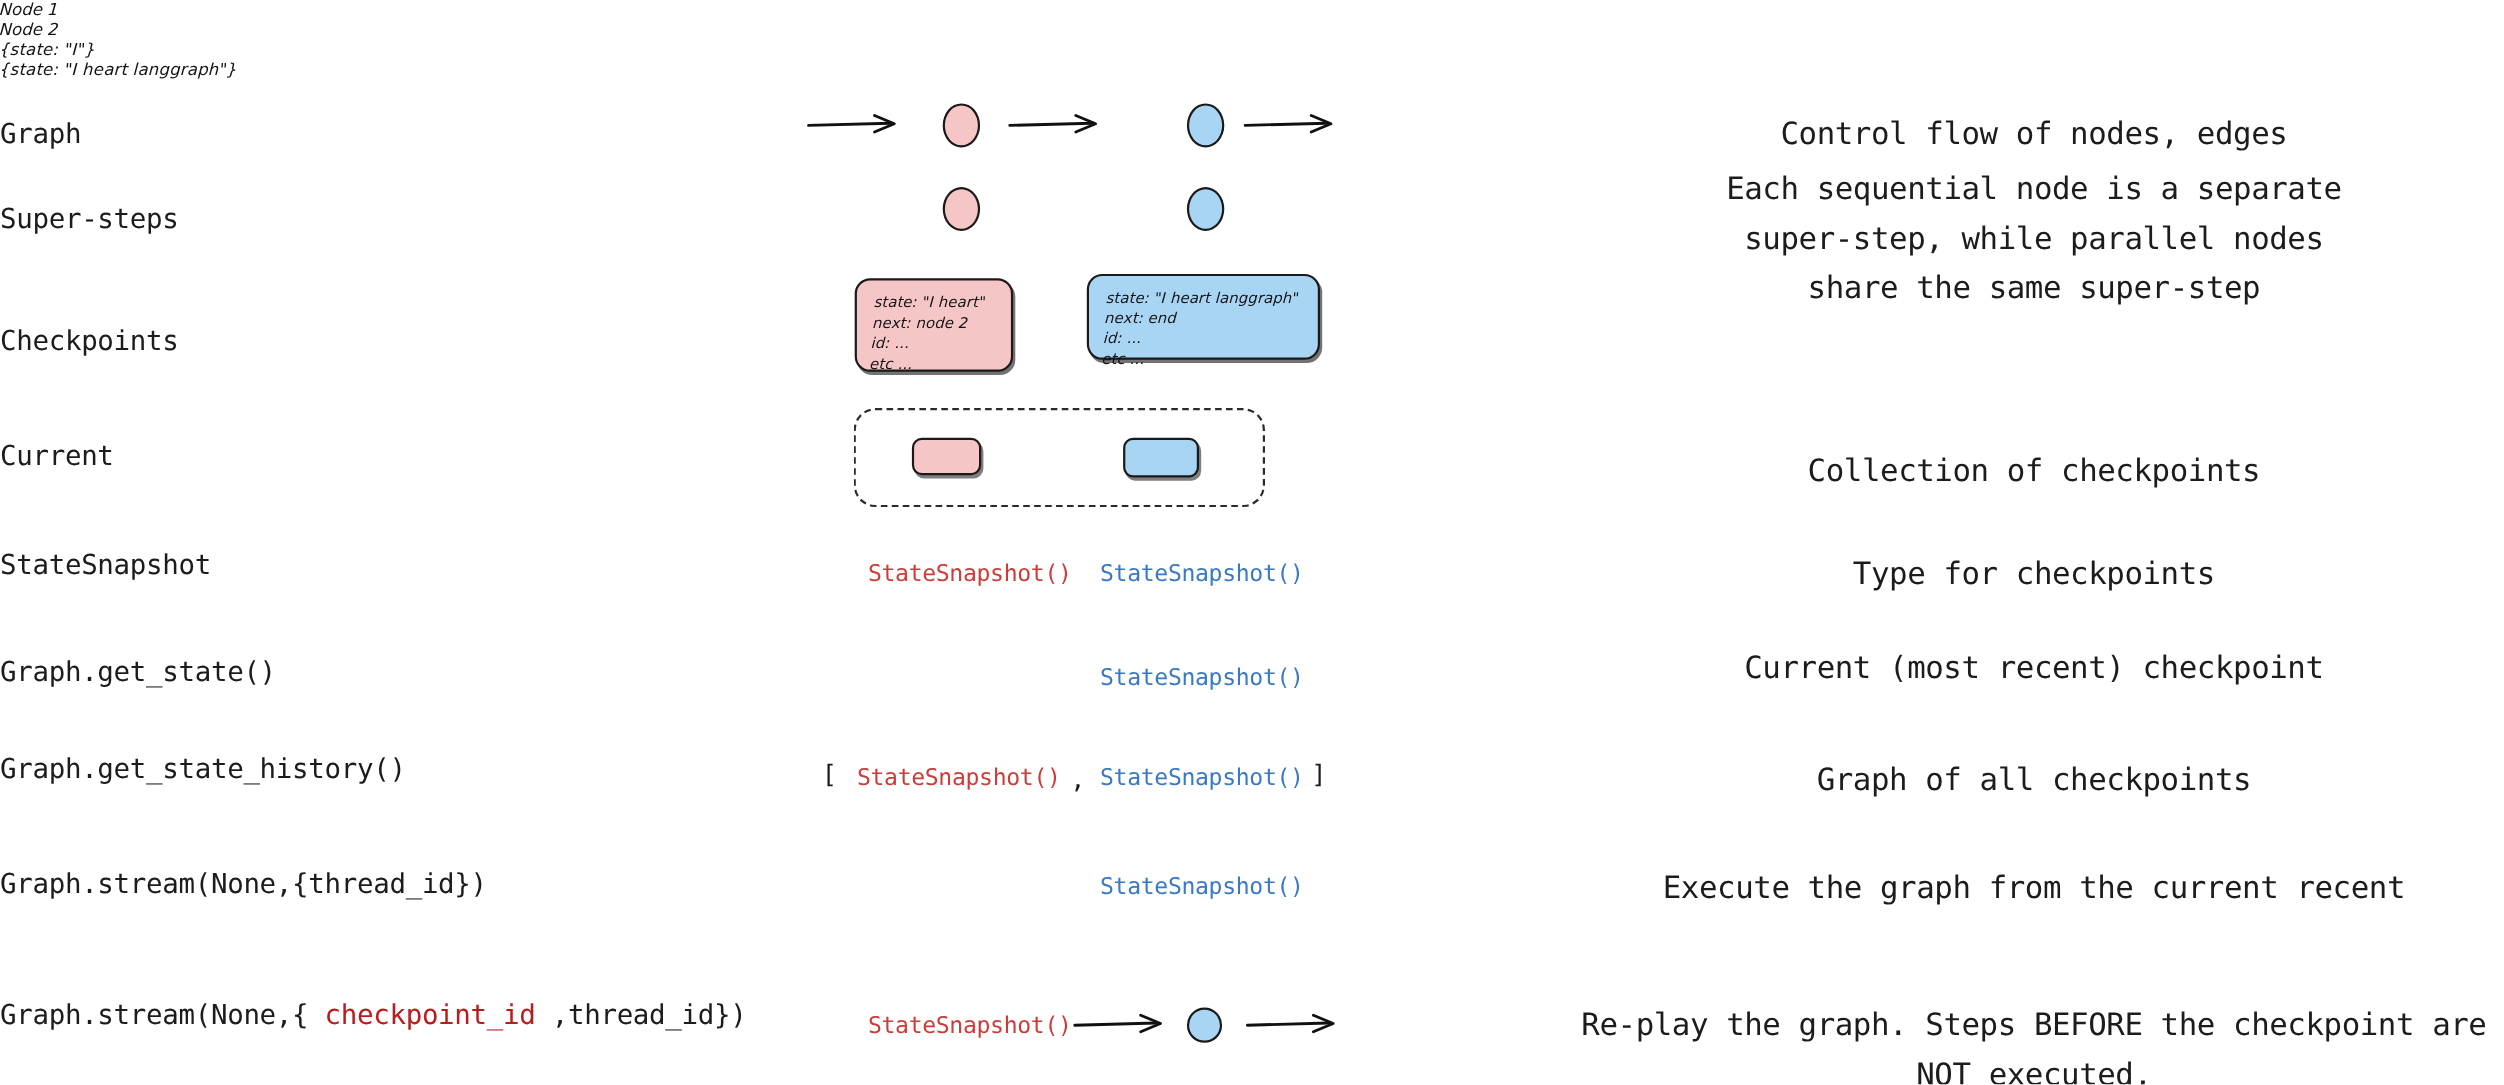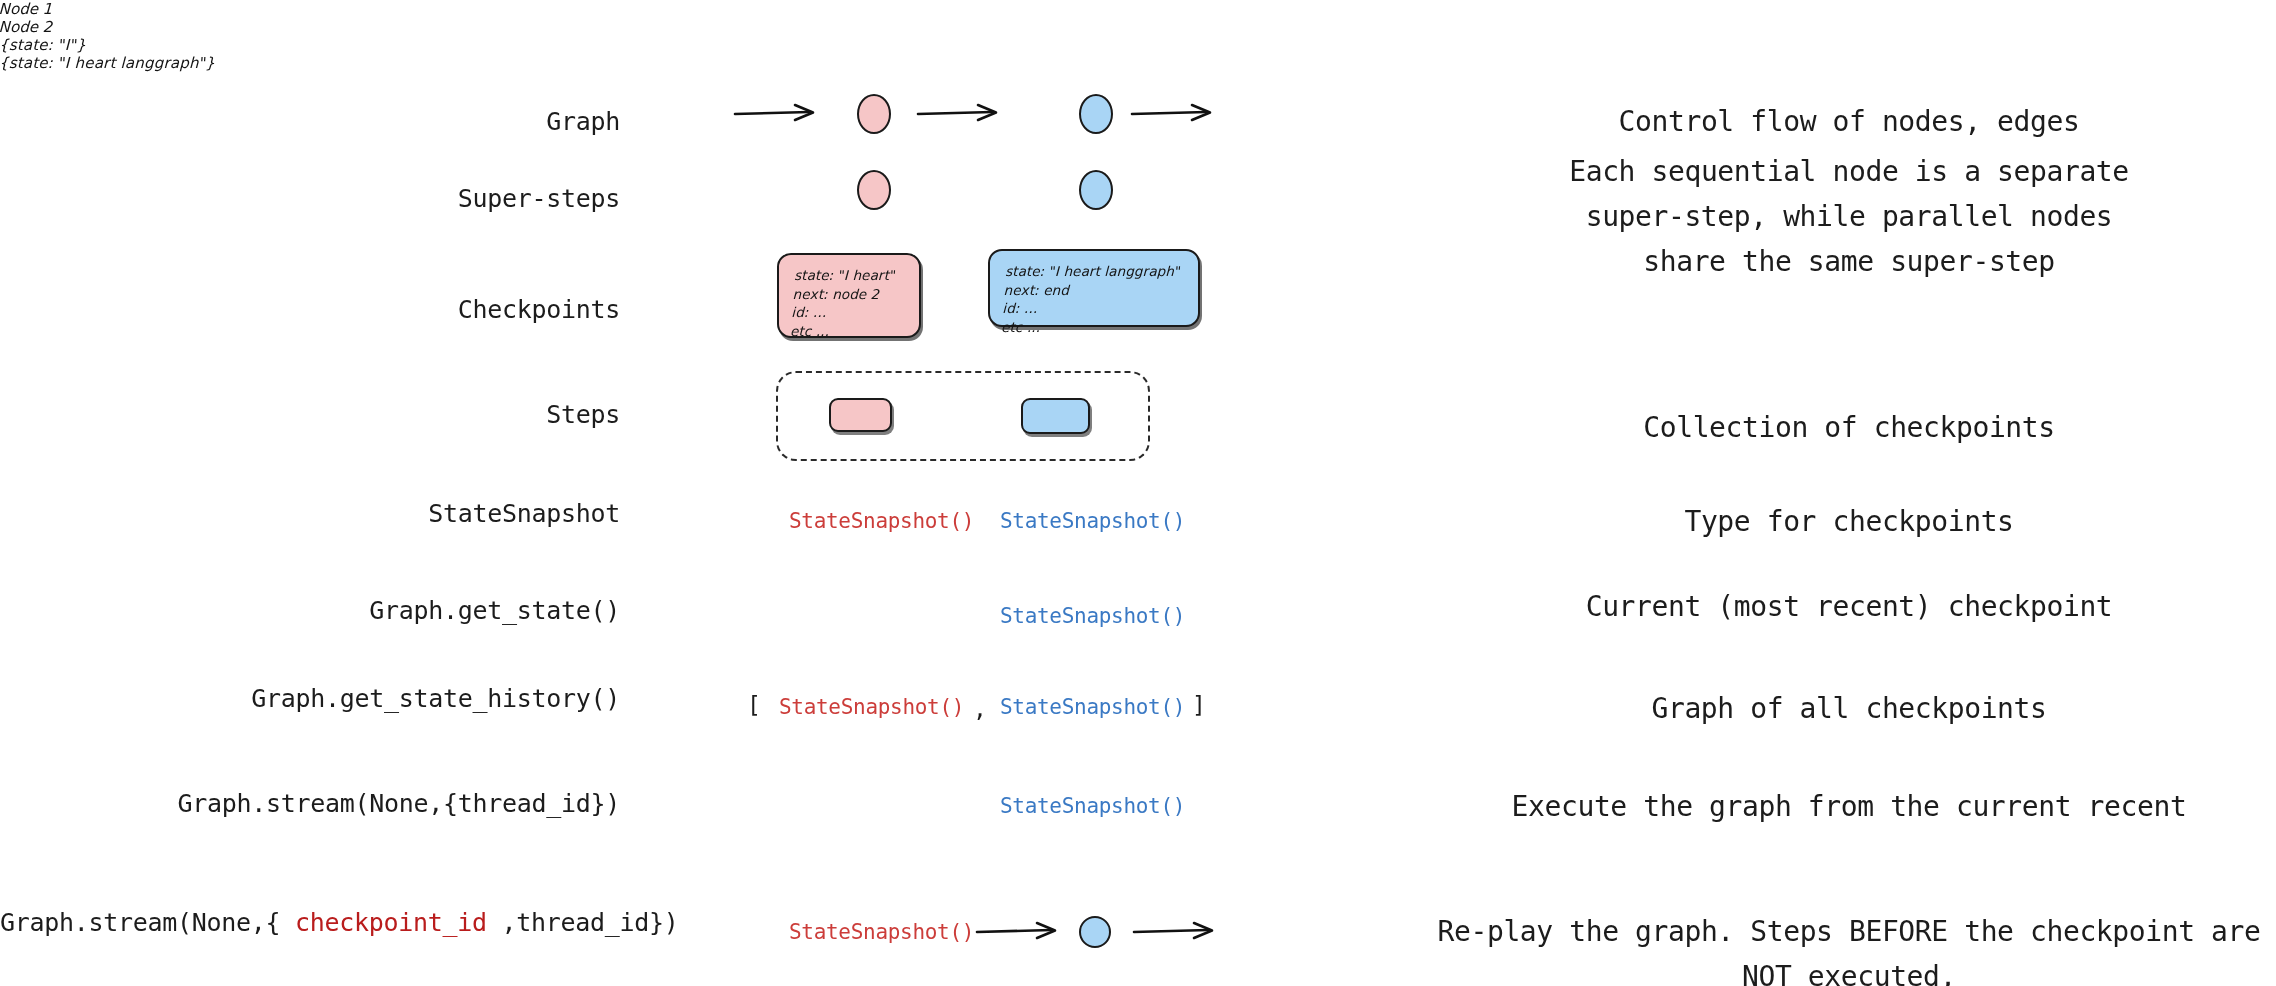--- a/index.html
+++ b/index.html
@@ -16,21 +16,21 @@
     position: relative;
     width: 2276px;
     height: 986px;
     background: #ffffff;
     overflow: hidden;
   }
   .label-col {
     position: absolute;
     left: 0;
     width: 620px;
-    text-align: right;
+    text-align: left;
     font-family: "DejaVu Sans Mono", monospace;
     font-size: 25px;
     color: #1c1c1c;
     white-space: pre;
     letter-spacing: -0.3px;
   }
 
   
   .desc-col {
     position: absolute;
@@ -140,21 +140,21 @@
   .arrow-svg { position: absolute; overflow: visible; }
 </style>
 </head>
 <body>
 
 <div id="canvas">
 
   <div class="label-col" style="top:107px;">Graph</div>
   <div class="label-col" style="top:184px;">Super-steps</div>
   <div class="label-col" style="top:295px;">Checkpoints</div>
-  <div class="label-col" style="top:400px;">Steps</div>
+  <div class="label-col" style="top:400px;">Current</div>
   <div class="label-col" style="top:499px;">StateSnapshot</div>
   <div class="label-col" style="top:596px;">Graph.get_state()</div>
   <div class="label-col" style="top:684px;">Graph.get_state_history()</div>
   <div class="label-col" style="top:789px;">Graph.stream(None,{thread_id})</div>
 
   <div class="label-col" style="top:908px;"><span>Graph.stream(None,{ </span><span class="red-inline">checkpoint_id</span><span> ,thread_id})</span></div>
 
   <div class="desc-col" style="top:100px;">Control flow of nodes, edges</div>
   <div class="desc-col" style="top:150px;">Each sequential node is a separate
 super-step, while parallel nodes

